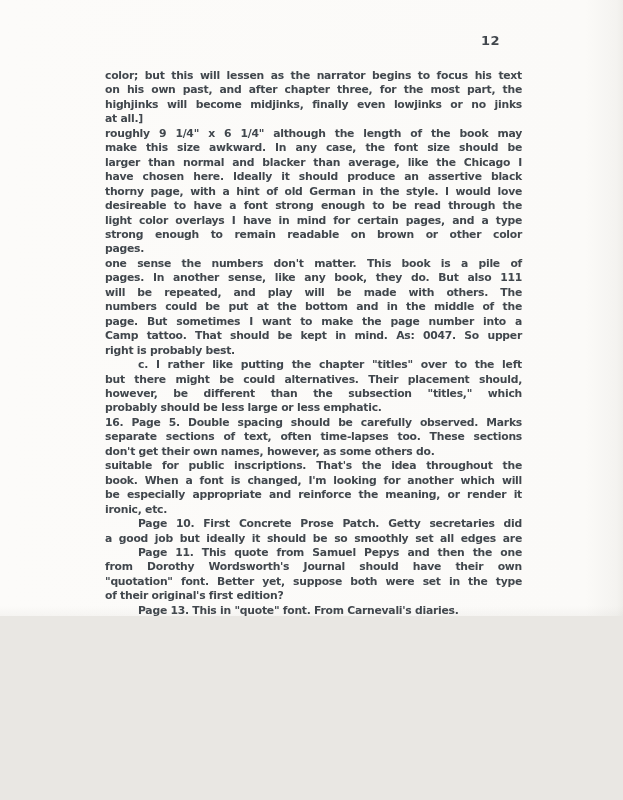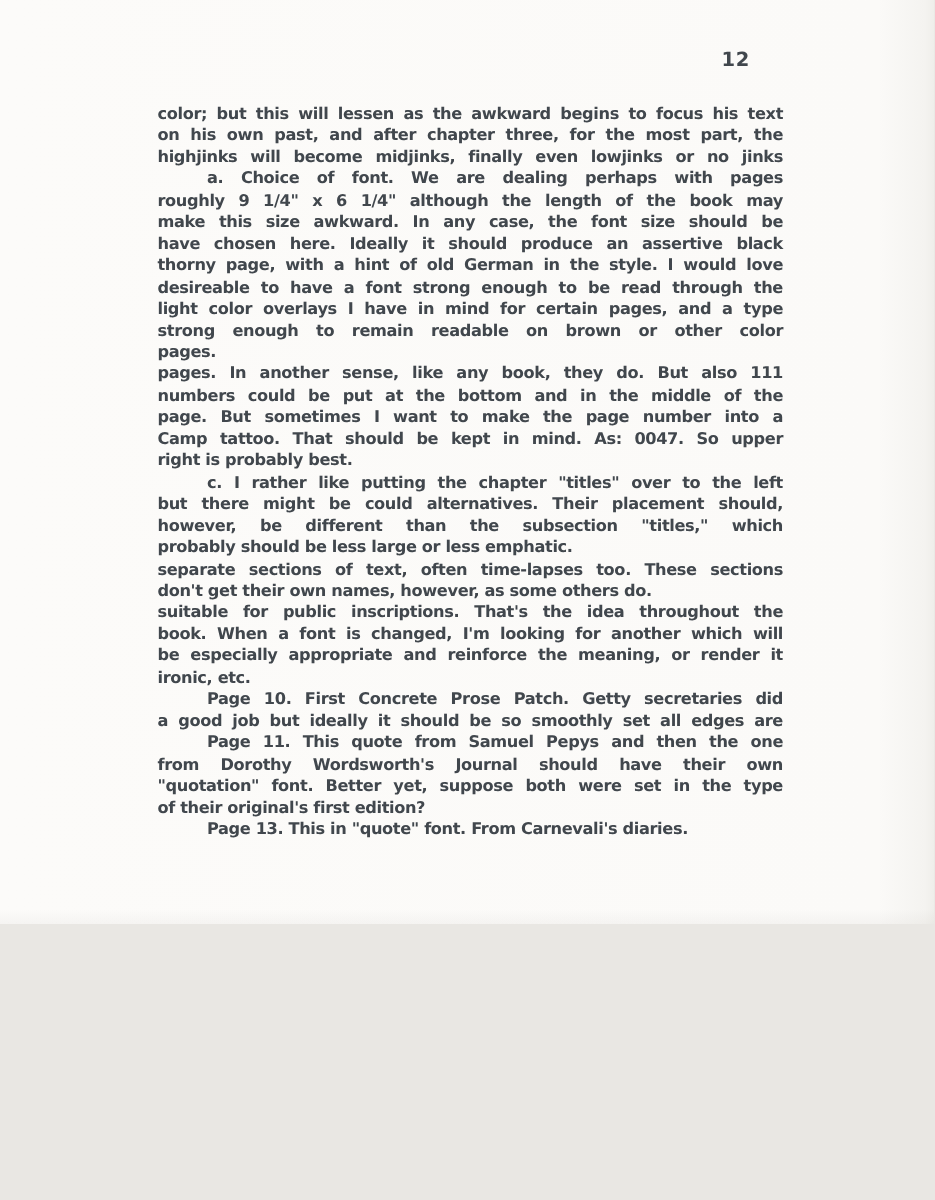--- a/index.html
+++ b/index.html
@@ -64,41 +64,45 @@
     background: linear-gradient(to bottom, rgba(0,0,0,0) 0%, rgba(120,115,105,0.05) 100%);
   }
 </style>
 </head>
 <body>
 
 <div class="page" style="color: rgb(65, 71, 77);">
   <div class="page-number">12</div>
 
   <div class="text-block">
-      <div class="line j">color; but this will lessen as the awkward begins to focus his text</div>
+      <div class="line j">color; but this will lessen as the narrator begins to focus his text</div>
       <div class="line j">on his own past, and after chapter three, for the most part, the</div>
       <div class="line j">highjinks will become midjinks, finally even lowjinks or no jinks</div>
-      <div class="line j ind">a.  Choice of font.  We are dealing perhaps with pages</div>
+      <div class="line">at all.]</div>
       <div class="line j">roughly 9 1/4" x 6 1/4" although the length of the book may</div>
       <div class="line j">make this size awkward.  In any case, the font size should be</div>
+      <div class="line j">larger than normal and blacker than average, like the Chicago I</div>
       <div class="line j">have chosen here.  Ideally it should produce an assertive black</div>
       <div class="line j">thorny page, with a hint of old German in the style.  I would love</div>
       <div class="line j">desireable to have a font strong enough to be read through the</div>
       <div class="line j">light color overlays I have in mind for certain pages, and a type</div>
       <div class="line j">strong enough to remain readable on brown or other color</div>
       <div class="line">pages.</div>
+      <div class="line j">one sense the numbers don't matter.  This book is a pile of</div>
       <div class="line j">pages.  In another sense, like any book, they do.  But also 111</div>
+      <div class="line j">will be repeated, and play will be made with others.   The</div>
       <div class="line j">numbers could be put at the bottom and in the middle of the</div>
       <div class="line j">page.  But sometimes I want to make the page number into a</div>
       <div class="line j">Camp tattoo.  That should be kept in mind.  As: 0047.  So upper</div>
       <div class="line">right is probably best.</div>
       <div class="line j ind">c.  I rather like putting the chapter "titles" over to the left</div>
       <div class="line j">but there might be could alternatives.  Their placement should,</div>
       <div class="line j">however, be different than the subsection "titles," which</div>
       <div class="line">probably should be less large or less emphatic.</div>
+      <div class="line j">16.  Page 5.  Double spacing should be carefully observed.  Marks</div>
       <div class="line j">separate sections of text, often time-lapses too.  These sections</div>
       <div class="line">don't get their own names, however, as some others do.</div>
       <div class="line j">suitable for public inscriptions.  That's the idea throughout the</div>
       <div class="line j">book.  When a font is changed, I'm looking for another which will</div>
       <div class="line j">be especially appropriate and reinforce the meaning, or render it</div>
       <div class="line">ironic, etc.</div>
       <div class="line j ind">Page 10.  First Concrete Prose Patch.  Getty secretaries did</div>
       <div class="line j">a good job but ideally it should be so smoothly set all edges are</div>
       <div class="line j ind">Page 11.  This quote from Samuel Pepys and then the one</div>
       <div class="line j">from Dorothy Wordsworth's Journal should have their own</div>

